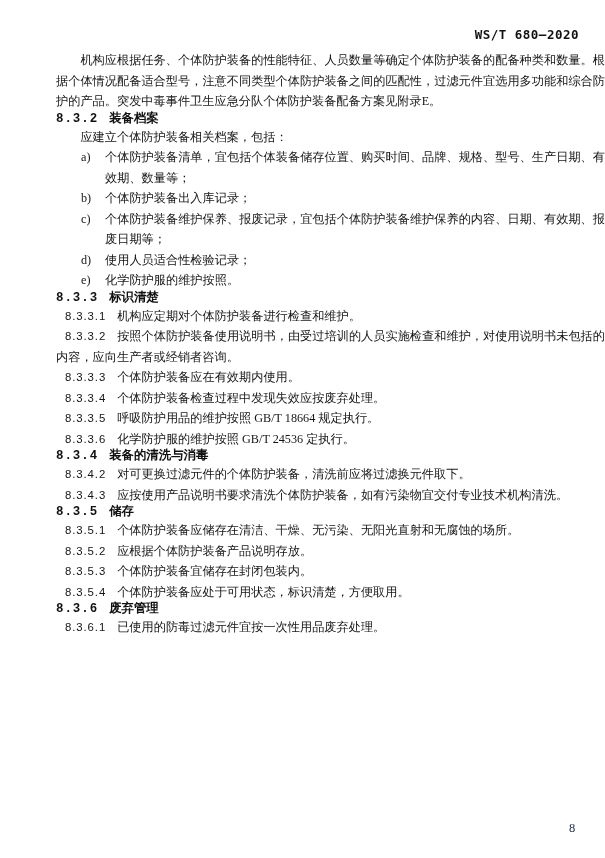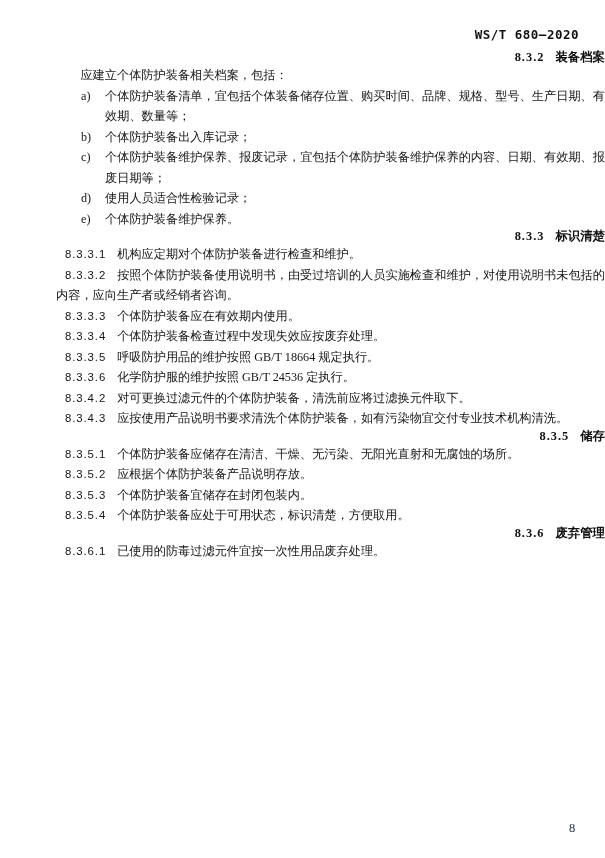--- a/index.html
+++ b/index.html
@@ -28,26 +28,26 @@
     top: 50px;
     left: 28px;
     width: 549px;
     font-size: 12.2px;
     line-height: 20.5px;
     text-align: justify;
   }
   .content p { margin: 0; }
   .indent { text-indent: 2em; }
   .sec-heading {
-    font-family: Liberation Serif, serif;
+    font-family: Liberation Mono, monospace;
     font-size: 12.4px;
     font-weight: bold;
     line-height: 15px;
     margin: 13px 0 10px 0;
-    text-align: right;
+    text-align: left;
     color: #111;
   }
   .sec-heading .sec-num {
     margin-right: 11px;
     letter-spacing: 1px;
   }
   .list-item {
     position: relative;
     padding-left: 49px;
   }
@@ -75,37 +75,39 @@
 </style>
 </head>
 <body>
 
 <div class="page">
 
   <div class="doc-header">WS/T 680—2020</div>
 
   <div class="content">
 
+    <p class="indent">机构应根据任务、个体防护装备的性能特征、人员数量等确定个体防护装备的配备种类和数量。根据个体情况配备适合型号，注意不同类型个体防护装备之间的匹配性，过滤元件宜选用多功能和综合防护的产品。突发中毒事件卫生应急分队个体防护装备配备方案见附录E。</p>
 
     <p class="sec-heading"><span class="sec-num">8.3.2</span><span>装备档案</span></p>
     <p class="indent">应建立个体防护装备相关档案，包括：</p>
     <div class="list-item"><span class="marker">a)</span><span>个体防护装备清单，宜包括个体装备储存位置、购买时间、品牌、规格、型号、生产日期、有效期、数量等；</span></div>
     <div class="list-item"><span class="marker">b)</span><span>个体防护装备出入库记录；</span></div>
     <div class="list-item"><span class="marker">c)</span><span>个体防护装备维护保养、报废记录，宜包括个体防护装备维护保养的内容、日期、有效期、报废日期等；</span></div>
     <div class="list-item"><span class="marker">d)</span><span>使用人员适合性检验记录；</span></div>
-    <div class="list-item"><span class="marker">e)</span><span>个体防护装备维护保养。</span></div>
+    <div class="list-item"><span class="marker">e)</span><span>化学防护服的维护按照。</span></div>
 
     <p class="sec-heading"><span class="sec-num">8.3.3</span><span>标识清楚</span></p>
     <p class="clause"><span class="clause-num">8.3.3.1</span><span>机构应定期对个体防护装备进行检查和维护。</span></p>
     <p class="clause"><span class="clause-num">8.3.3.2</span><span>按照个体防护装备使用说明书，由受过培训的人员实施检查和维护，对使用说明书未包括的内容，应向生产者或经销者咨询。</span></p>
     <p class="clause"><span class="clause-num">8.3.3.3</span><span>个体防护装备应在有效期内使用。</span></p>
     <p class="clause"><span class="clause-num">8.3.3.4</span><span>个体防护装备检查过程中发现失效应按废弃处理。</span></p>
     <p class="clause"><span class="clause-num">8.3.3.5</span><span>呼吸防护用品的维护按照 GB/T 18664 规定执行。</span></p>
     <p class="clause"><span class="clause-num">8.3.3.6</span><span>化学防护服的维护按照 GB/T 24536 定执行。</span></p>
 
+    <p class="sec-heading"><span class="sec-num">8.3.4</span><span>装备的清洗与消毒</span></p>
     <p class="clause"><span class="clause-num">8.3.4.2</span><span>对可更换过滤元件的个体防护装备，清洗前应将过滤换元件取下。</span></p>
     <p class="clause"><span class="clause-num">8.3.4.3</span><span>应按使用产品说明书要求清洗个体防护装备，如有污染物宜交付专业技术机构清洗。</span></p>
 
     <p class="sec-heading"><span class="sec-num">8.3.5</span><span>储存</span></p>
     <p class="clause"><span class="clause-num">8.3.5.1</span><span>个体防护装备应储存在清洁、干燥、无污染、无阳光直射和无腐蚀的场所。</span></p>
     <p class="clause"><span class="clause-num">8.3.5.2</span><span>应根据个体防护装备产品说明存放。</span></p>
     <p class="clause"><span class="clause-num">8.3.5.3</span><span>个体防护装备宜储存在封闭包装内。</span></p>
     <p class="clause"><span class="clause-num">8.3.5.4</span><span>个体防护装备应处于可用状态，标识清楚，方便取用。</span></p>
 
     <p class="sec-heading"><span class="sec-num">8.3.6</span><span>废弃管理</span></p>

